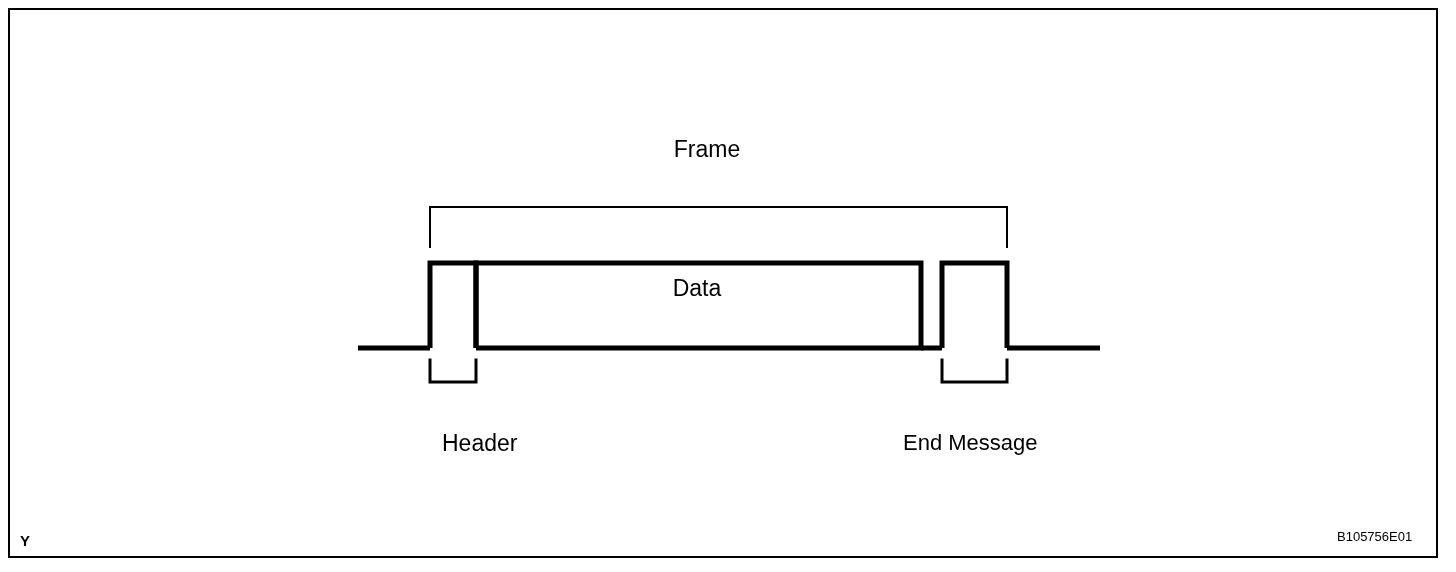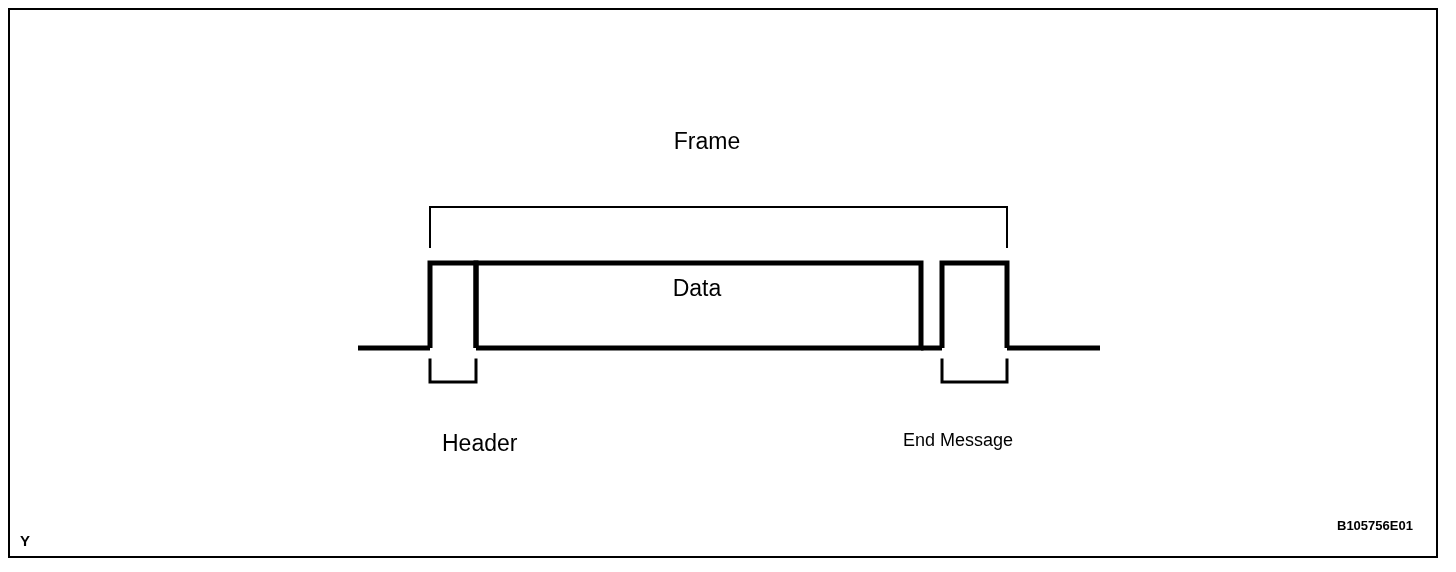--- a/index.html
+++ b/index.html
@@ -35,21 +35,21 @@
     height: 572px;
   }
   .lbl {
     position: absolute;
     color: #000000;
     white-space: nowrap;
     font-family: "Liberation Sans", sans-serif;
   }
   #label-frame {
     left: 0;
-    top: 128px;
+    top: 136px;
     width: 1456px;
     text-align: center;
     font-size: 23px;
   }
   #label-frame .inner {
     position: relative;
     left: -21px;
   }
   #label-data {
     left: 0;
@@ -64,33 +64,33 @@
   }
   #label-header {
     left: 398px;
     top: 430px;
     font-size: 23px;
     margin-left: 44px;
   }
   #label-end-message {
     left: 903px;
     top: 430px;
-    font-size: 18px;
+    font-size: 22px;
   }
   #corner-mark-left {
     left: 20px;
     top: 532px;
     font-size: 15px;
     font-weight: bold;
   }
   #corner-mark-right {
     left: 1337px;
-    top: 518px;
+    top: 529px;
     font-size: 13px;
-    font-weight: bold;
+    font-weight: normal;
     letter-spacing: 0px;
   }
 </style>
 </head>
 <body>
 
 <div id="page">
 
   <div id="figure-border"></div>
 

